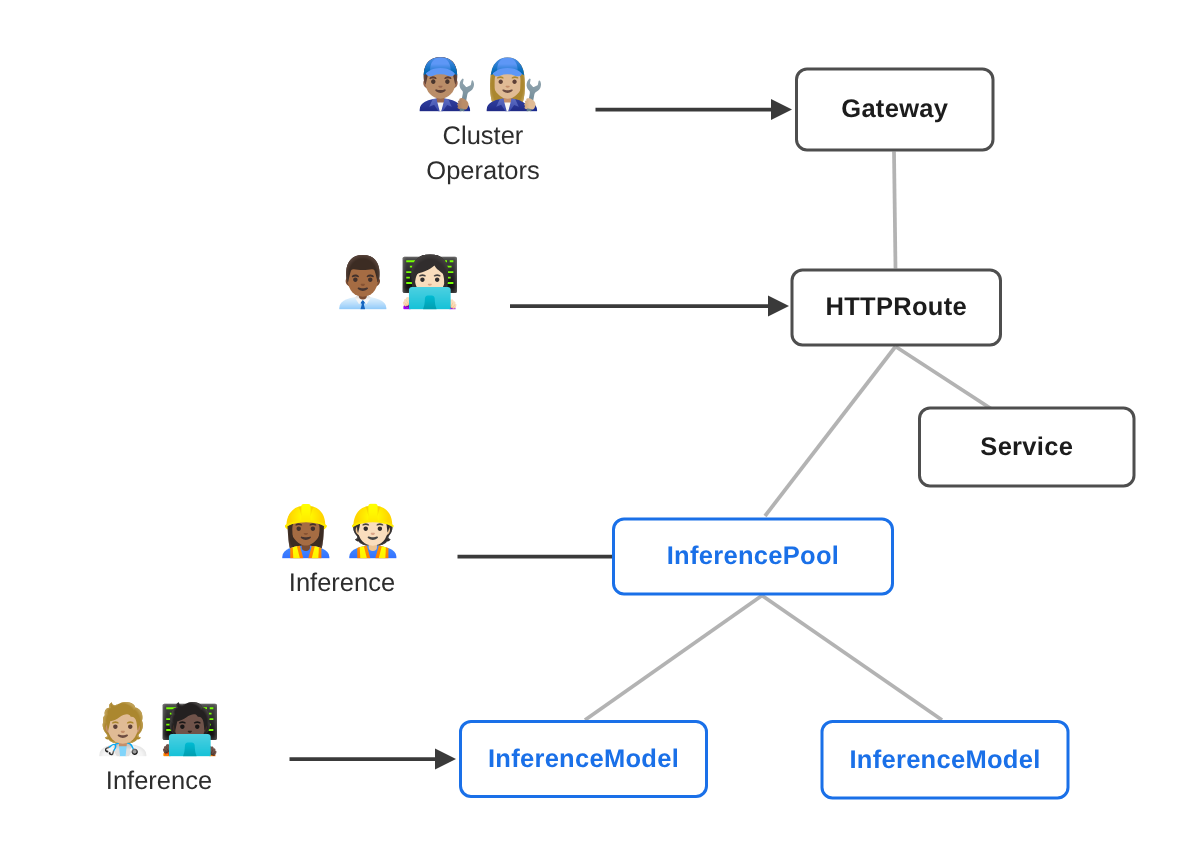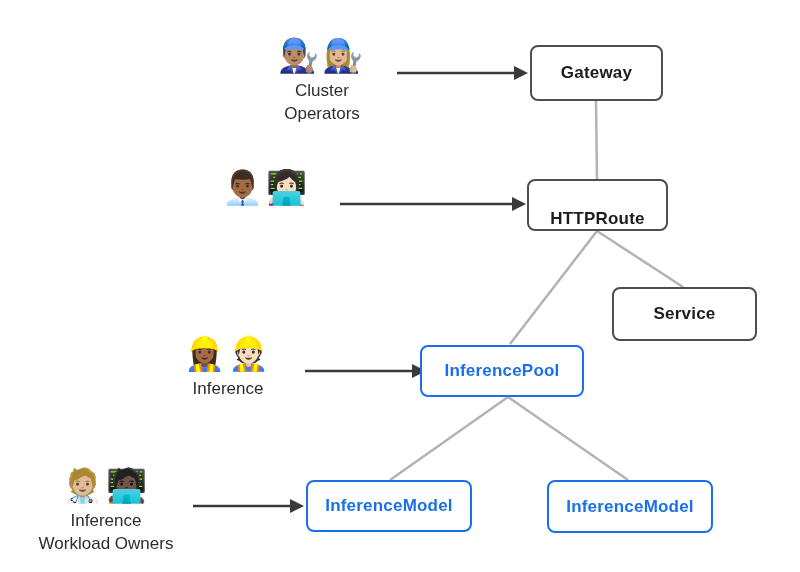--- a/index.html
+++ b/index.html
@@ -114,37 +114,36 @@
     <div class="emojis">👷🏾‍♀️👷🏻</div>
     <div class="plabel">
       <span>Inference</span><br>
     </div>
   </div>
 
   <div class="persona" style="left:16px; top:466px; width:180px;">
     <div class="emojis">🧑🏼‍⚕️🧑🏿‍💻</div>
     <div class="plabel">
       <span>Inference</span><br>
-      <span>Workload Owners</span>
     </div>
   </div>
 
   <div class="node core" style="left:530px; top:45px; width:133px; height:56px;">
     <span>Gateway</span>
   </div>
 
-  <div class="node core" style="left:527px; top:179px; width:141px; height:52px;align-items:flex-end;">
+  <div class="node core" style="left:527px; top:179px; width:141px; height:52px;">
     <span>HTTPRoute</span>
   </div>
 
-  <div class="node core" style="left:612px; top:287px; width:145px; height:54px;">
+  <div class="node core" style="left:612px; top:271px; width:145px; height:54px;">
     <span>Service</span>
   </div>
 
-  <div class="node extension" style="left:420px; top:345px; width:164px; height:52px;">
+  <div class="node extension" style="left:408px; top:345px; width:188px; height:52px;">
     <span>InferencePool</span>
   </div>
 
   <div class="node extension" style="left:306px; top:480px; width:166px; height:52px;">
     <span>InferenceModel</span>
   </div>
 
   <div class="node extension" style="left:547px; top:480px; width:166px; height:53px;">
     <span>InferenceModel</span>
   </div>

